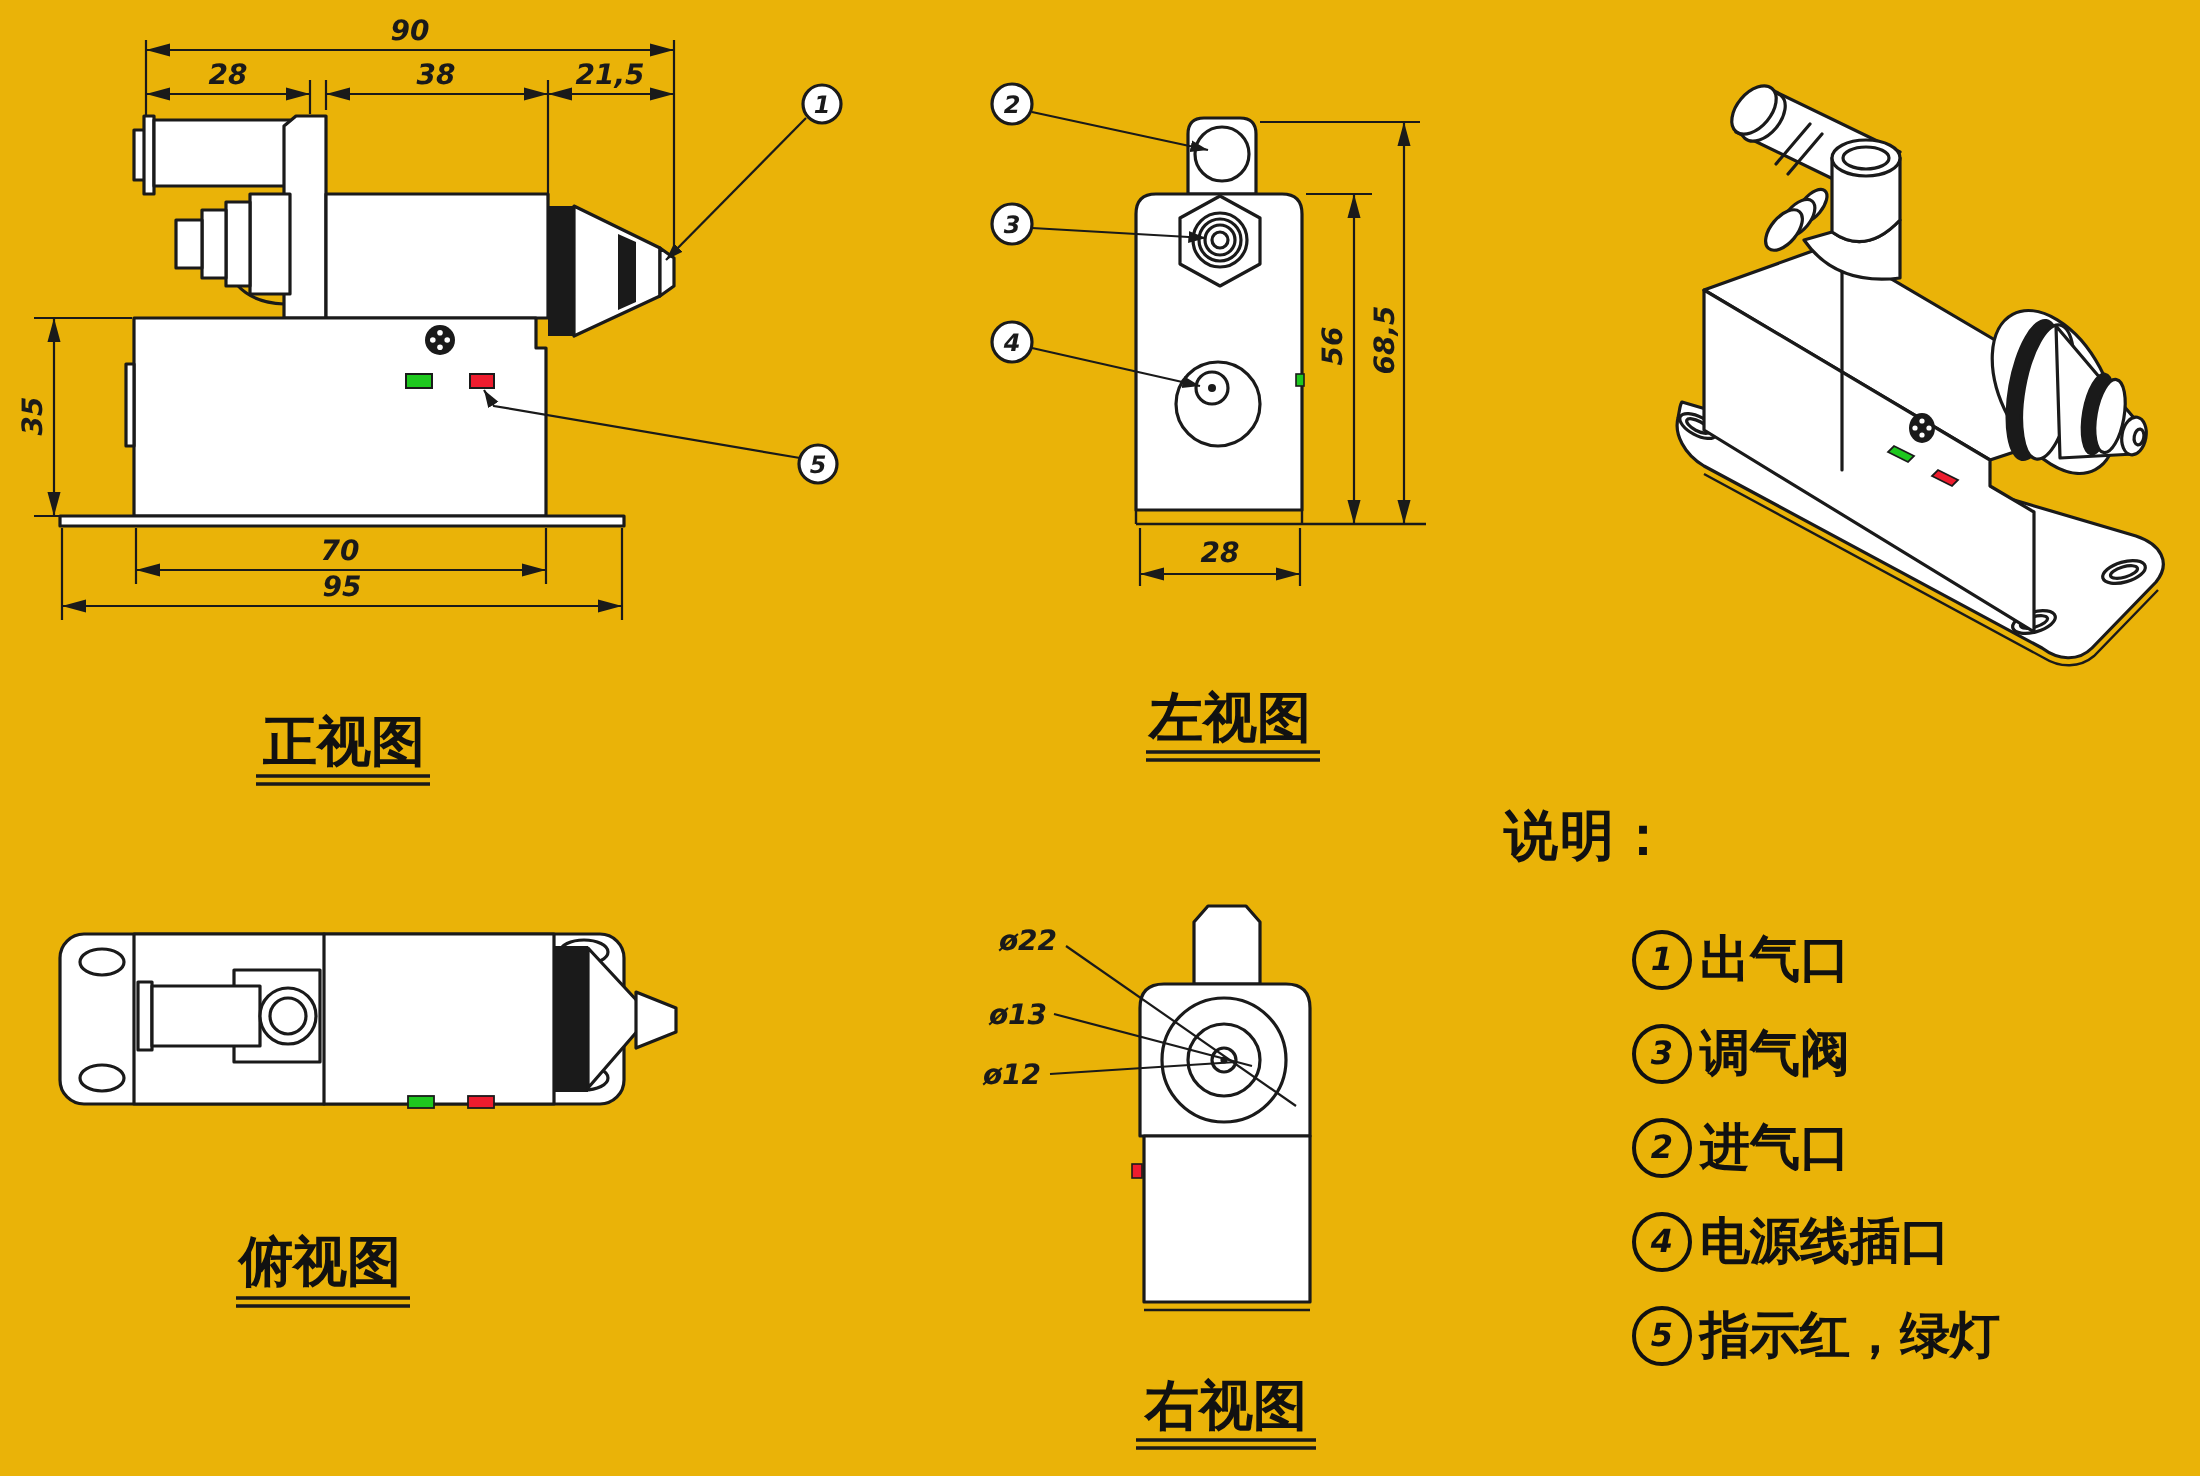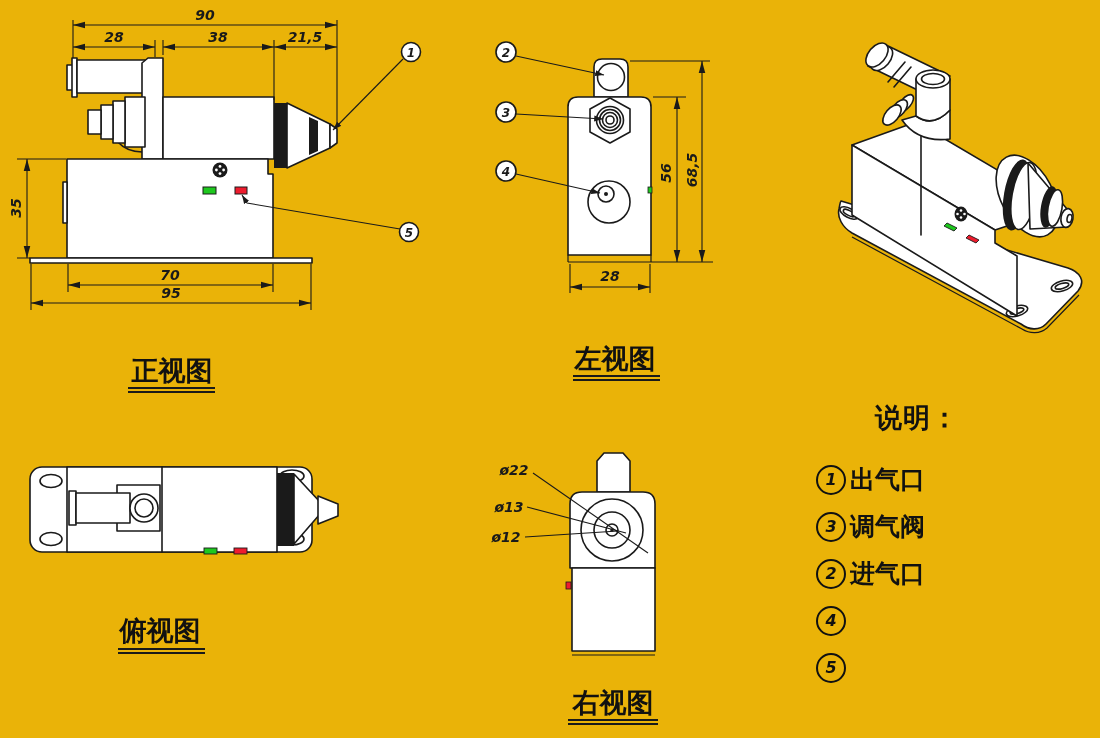--- a/index.html
+++ b/index.html
@@ -9,21 +9,21 @@
   .lnf{fill:#ffffff;stroke:#1a1a1a;stroke-width:1.6;stroke-linejoin:round;}
   .ln{fill:none;stroke:#1a1a1a;stroke-width:1.6;stroke-linejoin:round;stroke-linecap:round;}
   .dim{fill:none;stroke:#1a1a1a;stroke-width:1.1;}
   .thin{fill:none;stroke:#1a1a1a;stroke-width:1.2;}
   .blk{fill:#1a1a1a;stroke:none;}
   .dimt{font:italic 700 14px "DejaVu Sans",sans-serif;fill:#1a1a1a;text-anchor:middle;}
   .ballt{font:italic 700 12px "DejaVu Sans",sans-serif;fill:#1a1a1a;text-anchor:middle;}
   .cjk{font-size:27px;font-weight:700;fill:#111;text-anchor:middle;
        font-family:"Liberation Sans",sans-serif;}
   .ul{stroke:#1a1a1a;stroke-width:1.8;}
-  .legend{position:absolute;left:752px;top:400px;width:330px;text-align:center;}
+  .legend{position:absolute;left:752px;top:400px;width:330px;}
   .legend-heading{font-size:27px;font-weight:700;letter-spacing:1px;}
   .legend-items{margin:20px 0 0 64px;}
   .legend-item{display:flex;align-items:center;height:47px;font-size:25px;font-weight:600;}
   .circ{width:26px;height:26px;border:2px solid #111;border-radius:50%;
         display:inline-flex;align-items:center;justify-content:center;
         font:italic 700 16px "DejaVu Sans",sans-serif;margin-right:4px;flex:none;}
 </style>
 </head>
 <body>
 
@@ -244,19 +244,21 @@
       <div class="legend-item">
         <span class="circ">3</span>
         <span>调气阀</span>
       </div>
       <div class="legend-item">
         <span class="circ">2</span>
         <span>进气口</span>
       </div>
       <div class="legend-item">
         <span class="circ">4</span>
+        <span>电源线插口</span>
       </div>
       <div class="legend-item">
         <span class="circ">5</span>
+        <span>指示红，绿灯</span>
       </div>
     </div>
   </div>
 </div>
 
 </body></html>

